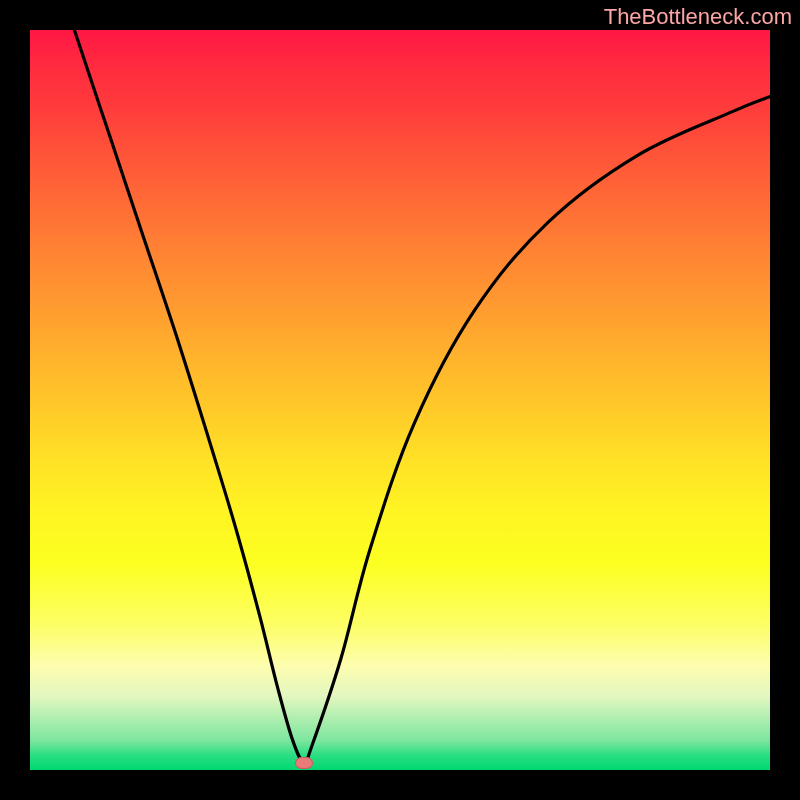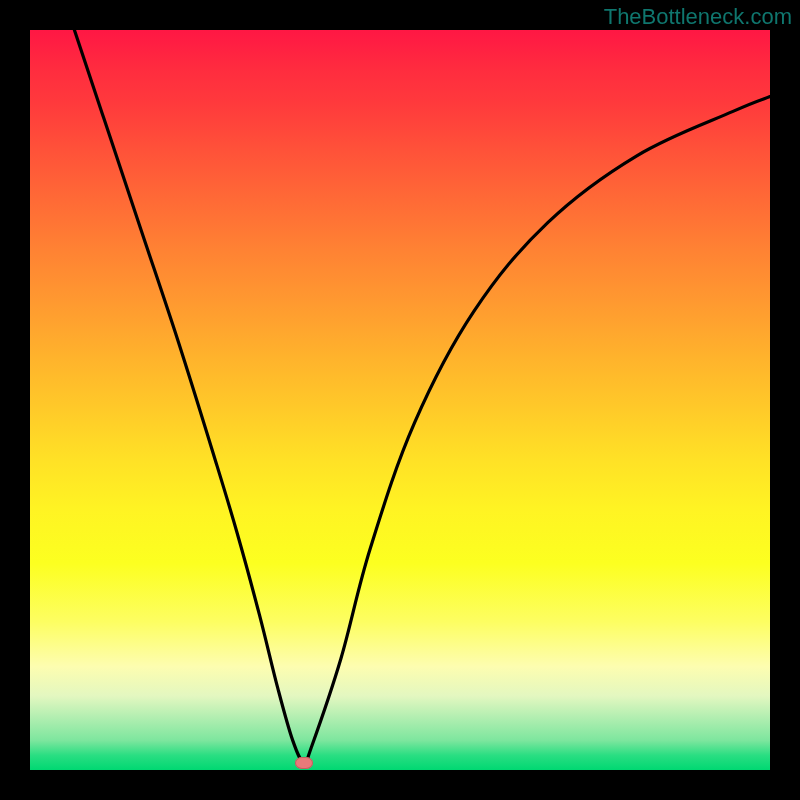--- a/index.html
+++ b/index.html
@@ -7,21 +7,21 @@
     width: 800px;
     height: 800px;
     background: #000;
     position: relative;
     font-family: Arial, Helvetica, sans-serif;
   }
   .watermark {
     position: absolute;
     top: 4px;
     right: 8px;
-    color: #0f766e;
+    color: #fca5a5;
     font-size: 22px;
     z-index: 10;
   }
   .plot-outer {
     position: absolute;
     left: 0;
     top: 0;
     width: 800px;
     height: 800px;
     background: #000;

